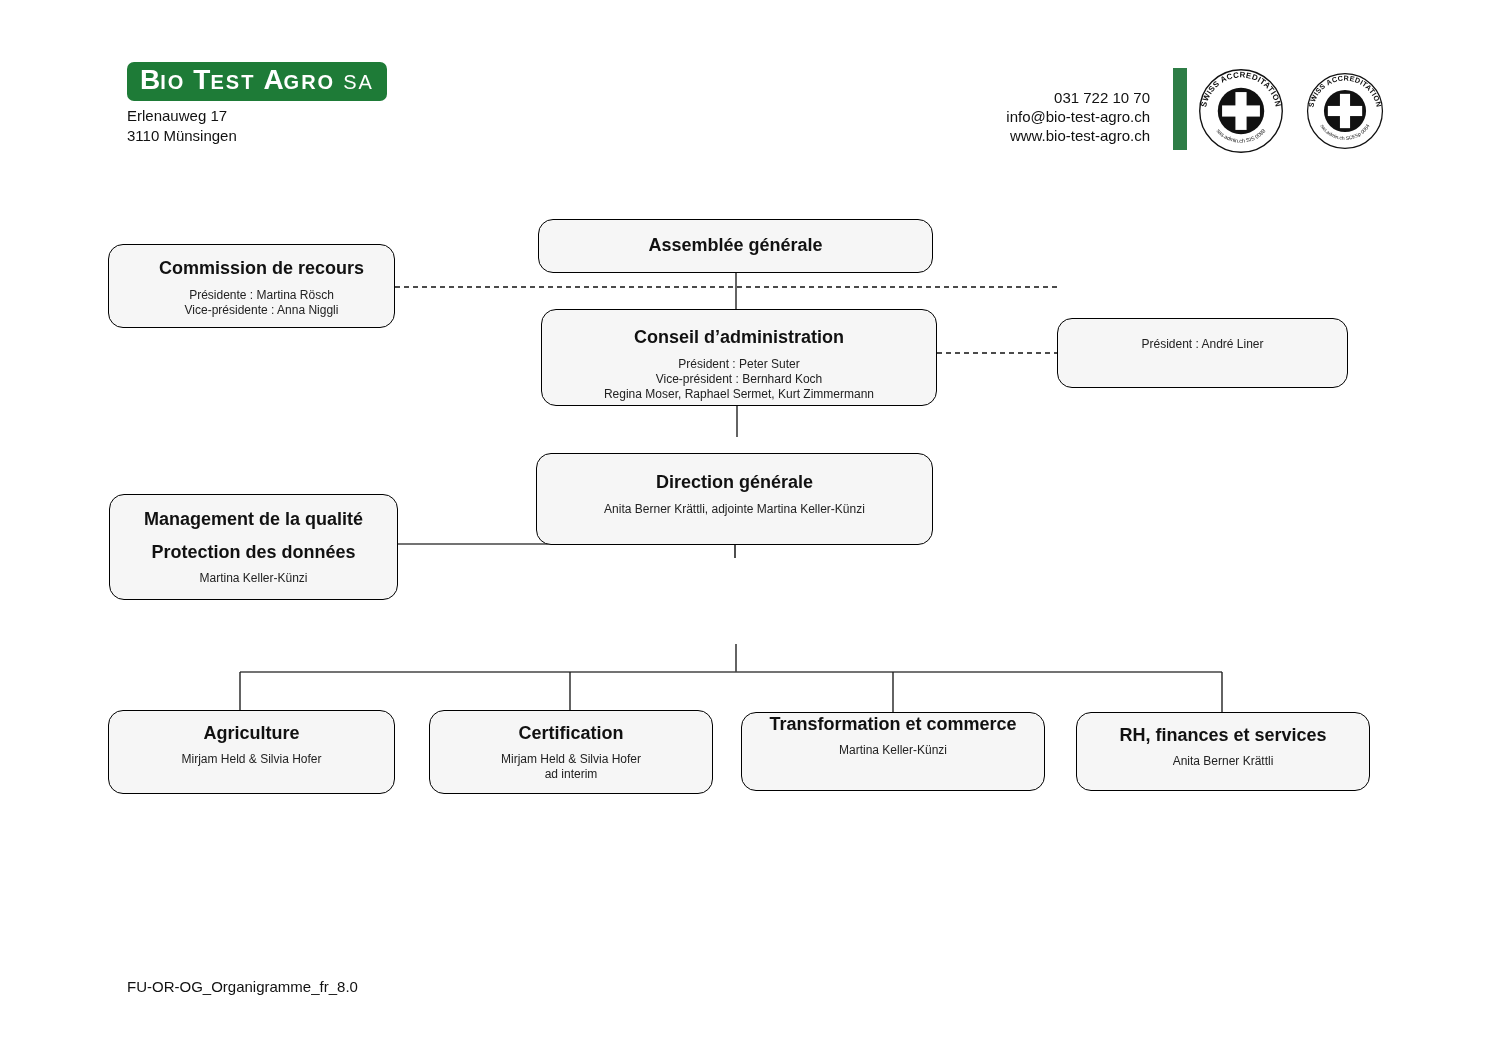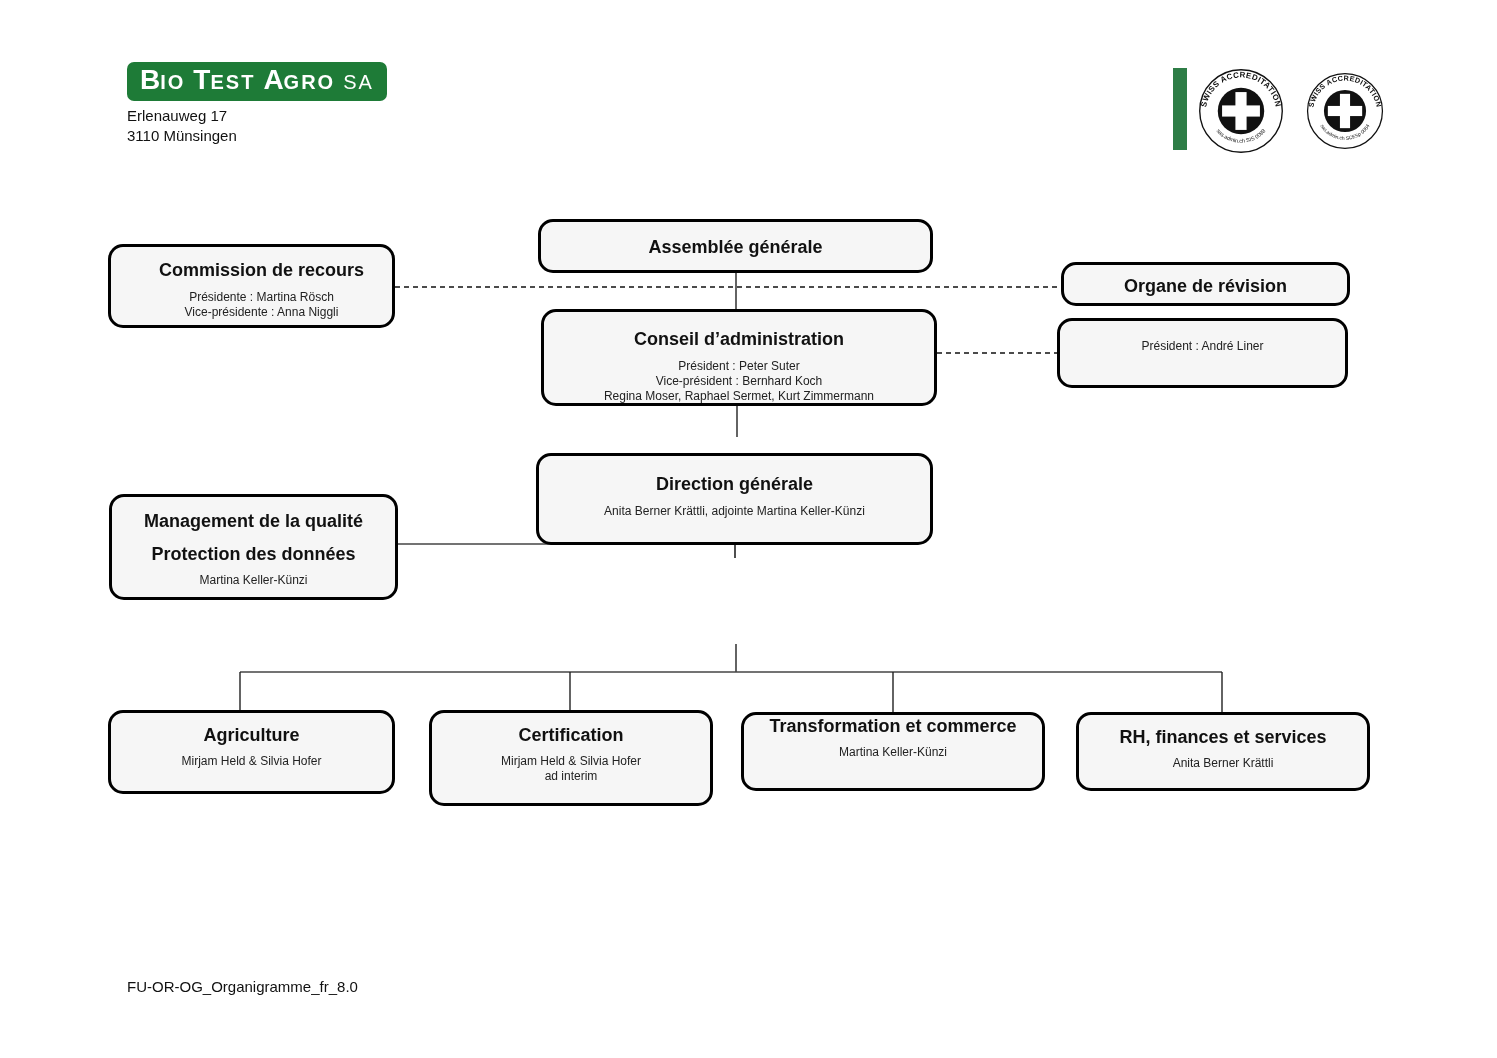--- a/index.html
+++ b/index.html
@@ -51,21 +51,21 @@
     background: #2e7d46;
   }
   .badge { position: absolute; }
   .badge-1 { left: 1198px; top: 68px; width: 86px; height: 86px; }
   .badge-2 { left: 1306px; top: 72px; width: 78px; height: 78px; }
 
   
   .node {
     position: absolute;
     background: #f6f6f6;
-    border: 3px solid #000000;
+    border: 1px solid #000000;
     border-radius: 15px;
     text-align: center;
     color: #111111;
   }
   .node-title {
     font-size: 18px;
     font-weight: bold;
     line-height: 22px;
     color: #111111;
   }
@@ -102,20 +102,25 @@
     <span class="big">A</span>
     <span class="small">GRO</span>
     <span class="suffix">SA</span>
   </div>
 
   <div class="address">
     <div>Erlenauweg 17</div>
     <div>3110 Münsingen</div>
   </div>
 
+  <div class="contact">
+    <div>031 722 10 70</div>
+    <div>info@bio-test-agro.ch</div>
+    <div>www.bio-test-agro.ch</div>
+  </div>
 
   <div class="green-bar"></div>
 
   <svg class="badge badge-1" viewBox="0 0 100 100">
     <defs>
       <path id="arcTop1" d="M 9,52 A 41,41 0 0 1 91,52"></path>
       <path id="arcBot1" d="M 13,50 A 37,37 0 0 0 87,50"></path>
     </defs>
     <circle cx="50" cy="50" r="48" fill="#ffffff" stroke="#111111" stroke-width="1.6"></circle>
     <circle cx="50" cy="50" r="27" fill="#111111"></circle>
@@ -164,23 +169,20 @@
   <div class="node" style="left:538px; top:219px; width:395px; height:54px; padding-top:14px;">
     <div class="node-title">Assemblée générale</div>
   </div>
 
   <div class="node" style="left:108px; top:244px; width:287px; height:84px; padding-top:12px;padding-left:20px;">
     <div class="node-title">Commission de recours</div>
     <div class="node-sub" style="margin-top:9px;">Présidente : Martina Rösch</div>
     <div class="node-sub">Vice-présidente : Anna Niggli</div>
   </div>
 
-  <div class="node" style="left:1061px; top:262px; width:289px; height:44px; padding-top:10px;">
-    <div class="node-title">Organe de révision</div>
-  </div>
 
   <div class="node" style="left:541px; top:309px; width:396px; height:97px; padding-top:16px;">
     <div class="node-title">Conseil d’administration</div>
     <div class="node-sub" style="margin-top:9px;">Président : Peter Suter</div>
     <div class="node-sub">Vice-président : Bernhard Koch</div>
     <div class="node-sub">Regina Moser, Raphael Sermet, Kurt Zimmermann</div>
   </div>
 
   <div class="node" style="left:1057px; top:318px; width:291px; height:70px; padding-top:12px;">
     <div class="node-sub" style="margin-top:6px;">Président : André Liner</div>
@@ -196,21 +198,21 @@
     <div class="node-title" style="margin-top:11px;">Protection des données</div>
     <div class="node-sub" style="margin-top:8px;">Martina Keller-Künzi</div>
   </div>
 
 
   <div class="node" style="left:108px; top:710px; width:287px; height:84px; padding-top:11px;">
     <div class="node-title">Agriculture</div>
     <div class="node-sub" style="margin-top:8px;">Mirjam Held &amp; Silvia Hofer</div>
   </div>
 
-  <div class="node" style="left:429px; top:710px; width:284px; height:96px; padding-top:11px;">
+  <div class="node" style="left:429px; top:710px; width:284px; height:84px; padding-top:11px;">
     <div class="node-title">Certification</div>
     <div class="node-sub" style="margin-top:8px;">Mirjam Held &amp; Silvia Hofer</div>
     <div class="node-sub">ad interim</div>
   </div>
 
   <div class="node" style="left:741px; top:712px; width:304px; height:79px; ">
     <div class="node-title">Transformation et commerce</div>
     <div class="node-sub" style="margin-top:8px;">Martina Keller-Künzi</div>
   </div>
 

